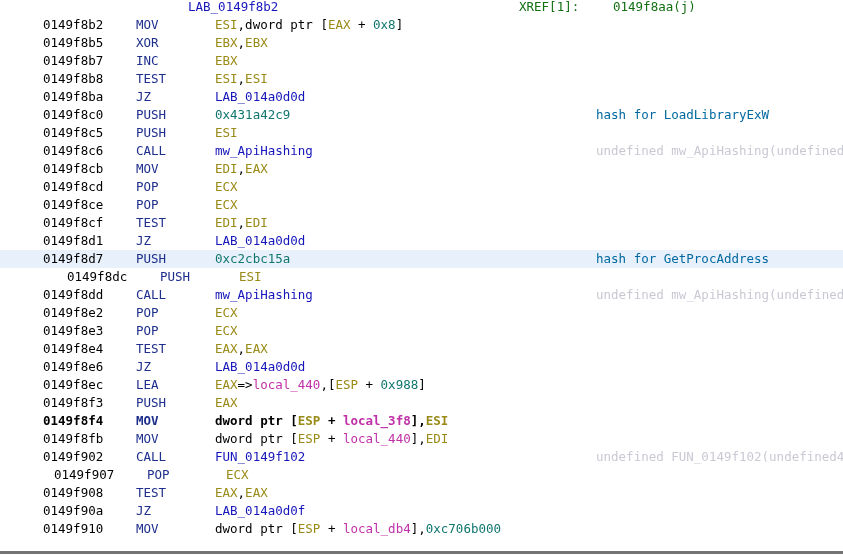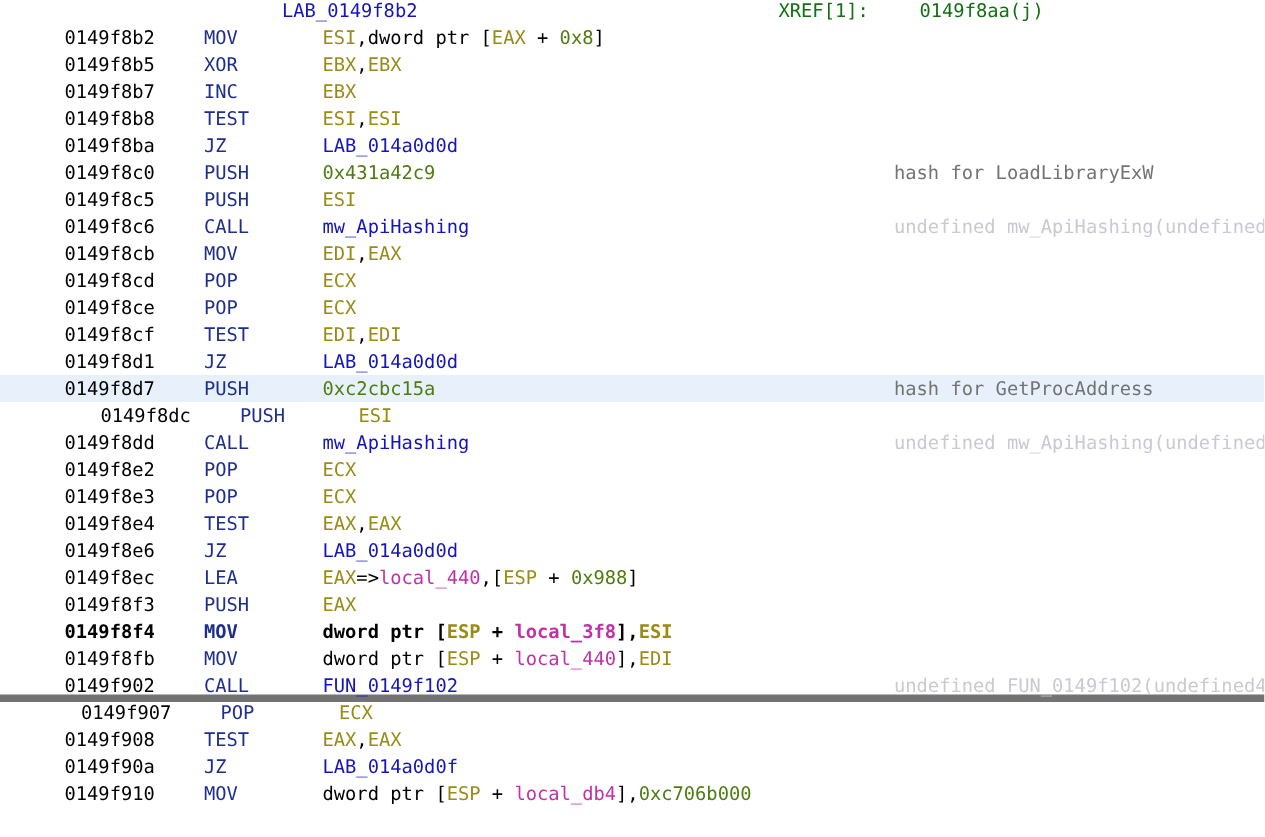--- a/index.html
+++ b/index.html
@@ -12,24 +12,24 @@
     width: 843px;
     height: 558px;
     overflow: hidden;
     font-family: "DejaVu Sans Mono", "Liberation Mono", monospace;
     font-size: 12.5px;
     color: #000000;
   }
   #listing {
     position: relative;
     width: 843px;
-    height: 468px;
+    height: 554px;
     background: #ffffff;
     box-sizing: border-box;
-    border-bottom: 5px solid #737373;
+    border-bottom: 3px solid #737373;
   }
   
   .row {
     position: absolute;
     left: 0;
     width: 843px;
     height: 18px;
     line-height: 18px;
     white-space: pre;
     overflow: hidden;
@@ -70,32 +70,32 @@
   .col-xrefval {
     position: absolute;
     left: 613px;
     top: 0;
     color: #127013;
   }
   .col-cmt {
     position: absolute;
     left: 596px;
     top: 0;
-    color: #737373;
+    color: #0369a1;
   }
   .col-sig {
     position: absolute;
     left: 596px;
     top: 0;
     color: #c9c9d4;
   }
   
   .t-plain { color: #000000; }
   .t-reg   { color: #9a8a16; }
-  .t-num   { color: #4d7c0f; }
+  .t-num   { color: #0f766e; }
   .t-lab   { color: #1515bb; margin-top: 24px; }
   .t-fun   { color: #1515bb; }
   .t-var   { color: #c030a8; }
 </style>
 </head>
 <body>
 
 <div id="listing">
     <div class="row" style="top: -2px;"><span class="col-label">LAB_0149f8b2</span><span class="col-xreftag">XREF[1]:</span><span class="col-xrefval">0149f8aa(j)</span></div>
     <div class="row" style="top: 16px;"><span class="col-addr">0149f8b2</span><span class="col-mnem">MOV</span><span class="col-ops"><span class="t-reg">ESI</span><span class="t-plain">,</span><span class="t-plain">dword ptr </span><span class="t-plain">[</span><span class="t-reg">EAX</span><span class="t-plain"> + </span><span class="t-num">0x8</span><span class="t-plain">]</span></span></div>

